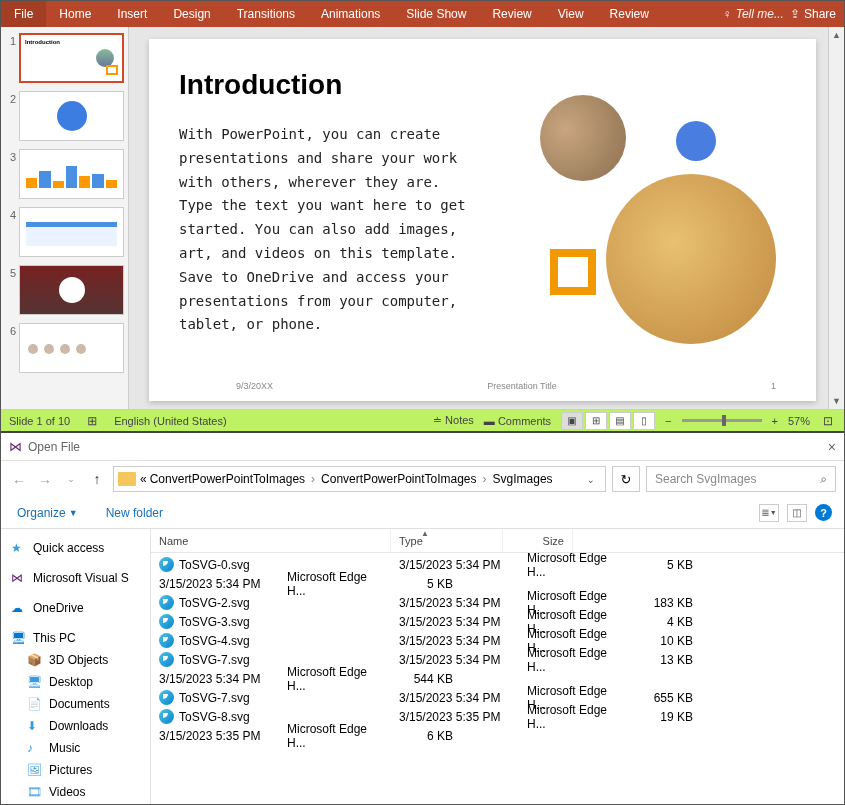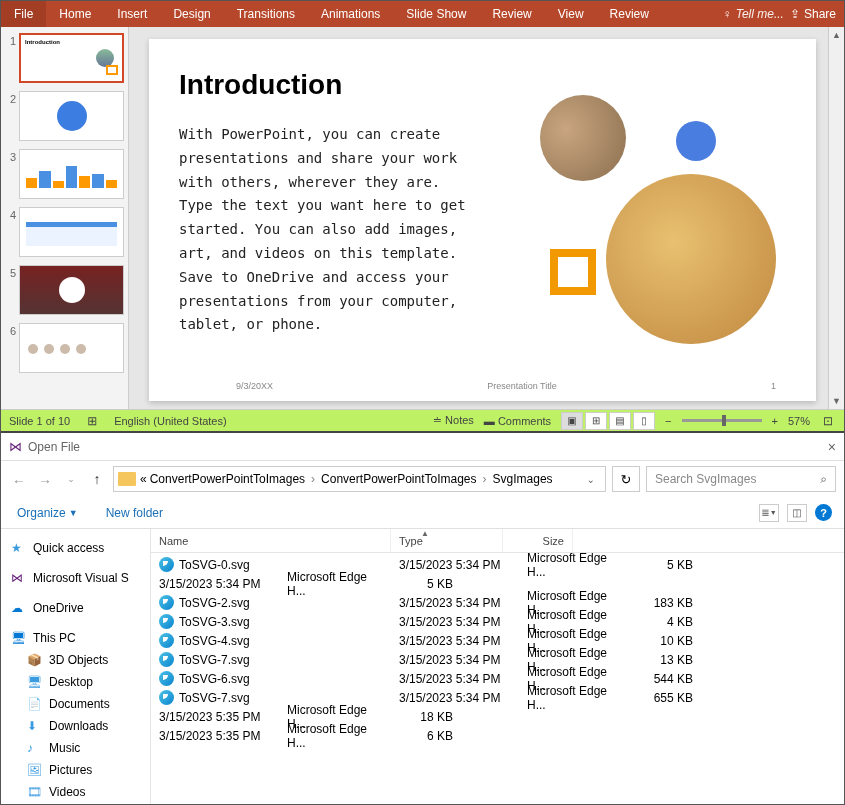--- a/index.html
+++ b/index.html
@@ -377,41 +377,41 @@
           <div class="file-row">
             <div class="col col-name">
               <span class="file-icon"></span>
               <span>ToSVG-7.svg</span>
             </div>
             <div class="col col-date">3/15/2023 5:34 PM</div>
             <div class="col col-type">Microsoft Edge H...</div>
             <div class="col col-size">13 KB</div>
           </div>
           <div class="file-row">
-            <div class="col col-name">
-              <span class="file-icon"></span>
-              <span>ToSVG-6.svg</span>
-            </div>
             <div class="col col-date">3/15/2023 5:34 PM</div>
             <div class="col col-type">Microsoft Edge H...</div>
             <div class="col col-size">544 KB</div>
           </div>
           <div class="file-row">
             <div class="col col-name">
               <span class="file-icon"></span>
               <span>ToSVG-7.svg</span>
             </div>
             <div class="col col-date">3/15/2023 5:34 PM</div>
             <div class="col col-type">Microsoft Edge H...</div>
             <div class="col col-size">655 KB</div>
           </div>
           <div class="file-row">
+            <div class="col col-name">
+              <span class="file-icon"></span>
+              <span>ToSVG-8.svg</span>
+            </div>
             <div class="col col-date">3/15/2023 5:35 PM</div>
             <div class="col col-type">Microsoft Edge H...</div>
-            <div class="col col-size">18 KB</div>
+            <div class="col col-size">19 KB</div>
           </div>
           <div class="file-row">
             <div class="col col-date">3/15/2023 5:35 PM</div>
             <div class="col col-type">Microsoft Edge H...</div>
             <div class="col col-size">6 KB</div>
           </div>
         </div>
     </div>
   </div>
 </div>

